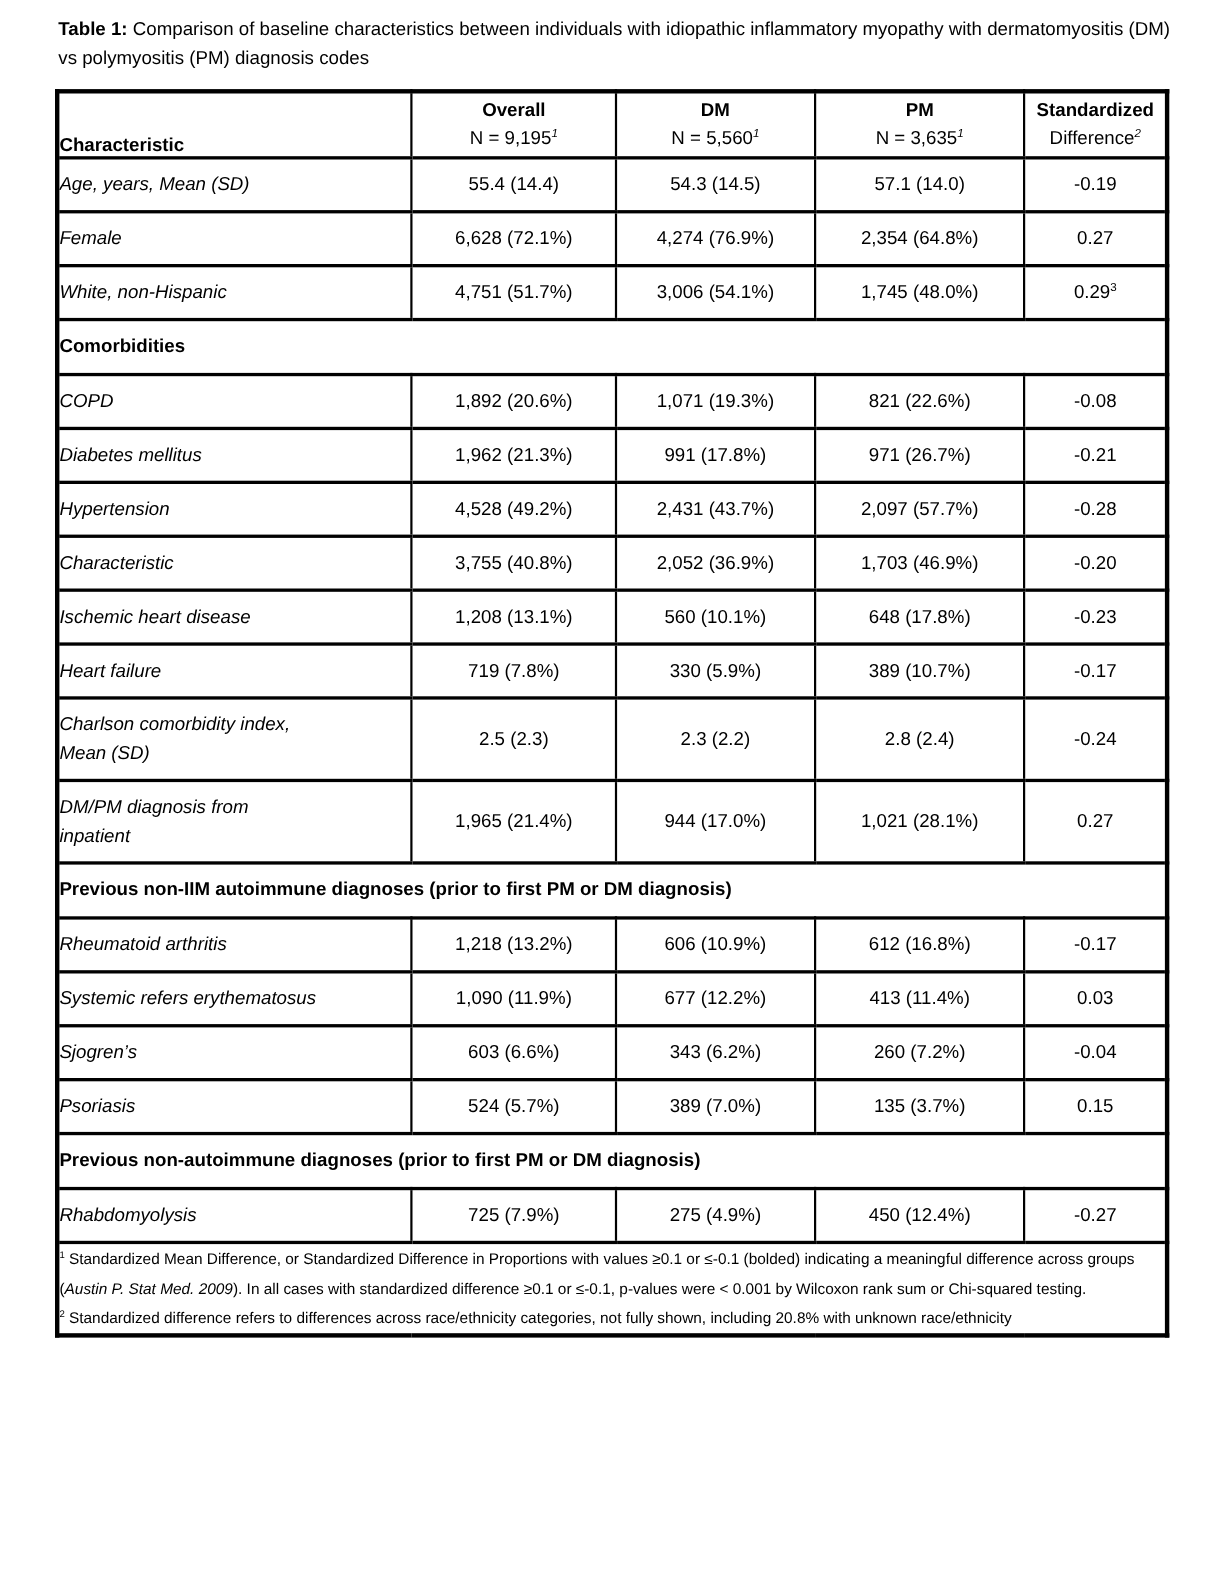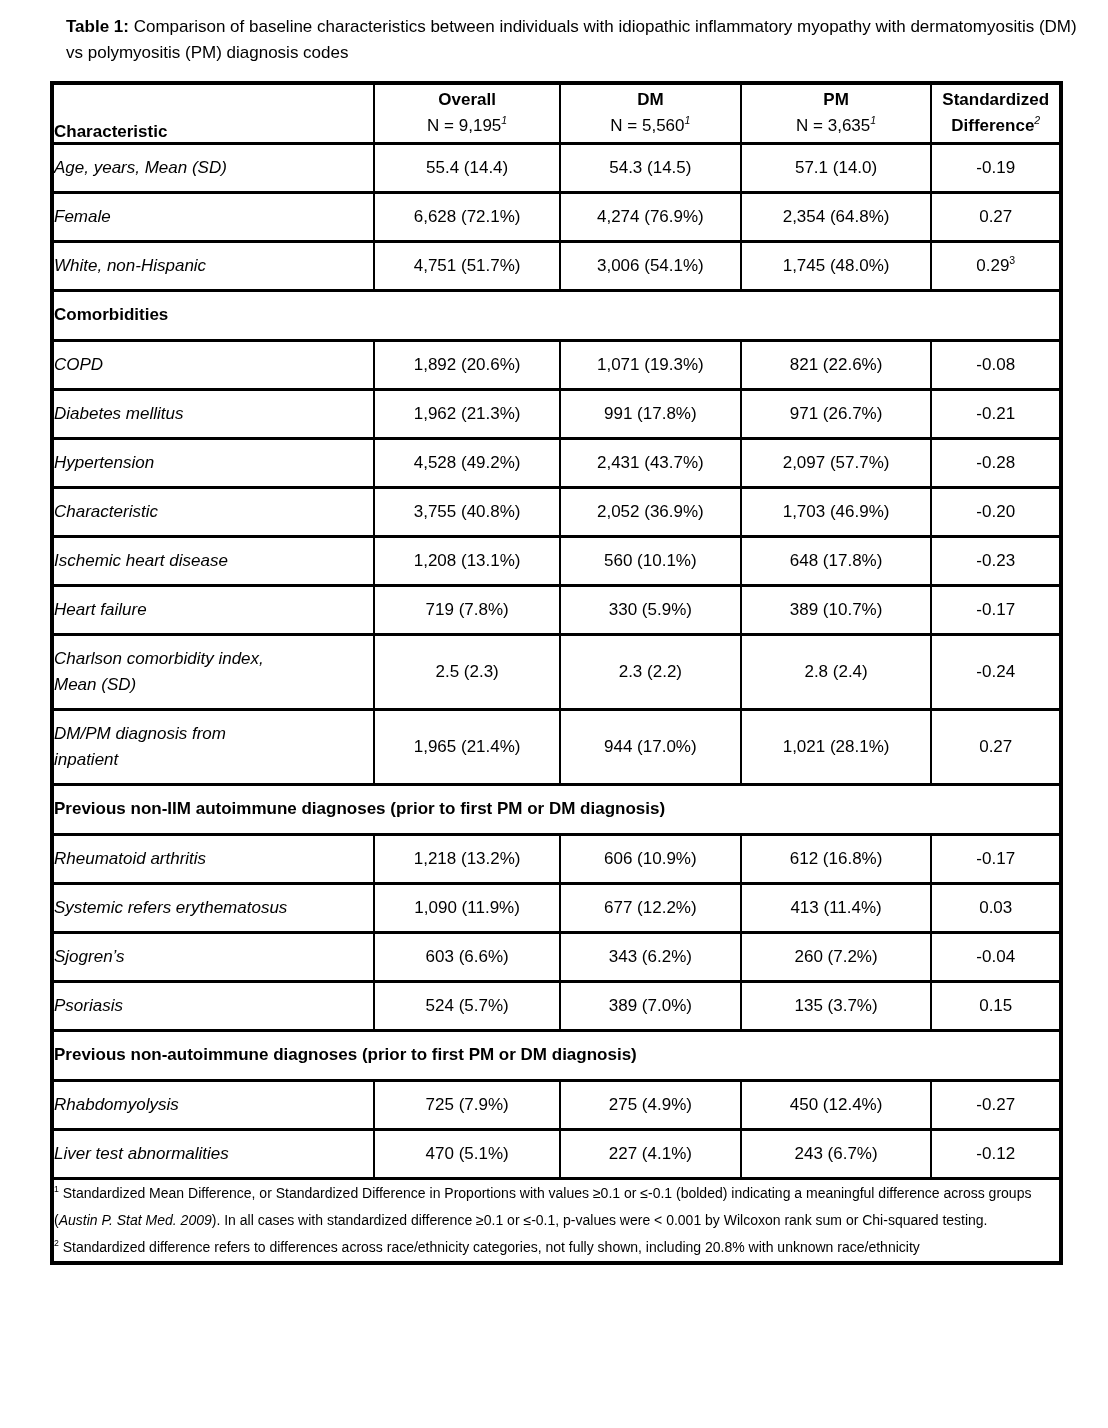--- a/index.html
+++ b/index.html
@@ -8,21 +8,21 @@
     background: #ffffff;
     color: #000000;
     font-family: "Liberation Sans", sans-serif;
     -webkit-font-smoothing: antialiased;
   }
   .page { padding: 14px 0 0 50px; }
   .caption {
     width: 1013px;
     font-size: 17px;
     line-height: 26px;
-    margin: 0 0 15px 16px;
+    margin: 0 0 15px 3px;
   }
   .caption .cap-tag { font-weight: bold; }
 
   table.t {
     border-collapse: collapse;
     table-layout: fixed;
     width: 1013px;
     border: 4px solid #000000;
   }
   table.t td {
@@ -41,21 +41,21 @@
 
   td.hlab {
     vertical-align: bottom;
     font-weight: bold;
     padding: 0 4px 7px 10px;
     margin-left: 16px;
   }
   td.hcol { text-align: center; vertical-align: middle; line-height: 26px; }
   td.hcol .h1 { font-weight: bold; }
   td.hcol .h2 { font-weight: normal; }
-  td.hcol.hb .h2 span { font-weight: bold; }
+  td.hcol.hb .h2 span { font-weight: normal; }
   sup { font-size: 62%; line-height: 0; }
   .si { font-style: italic; font-weight: normal; }
 
   td.lab {
     text-align: left;
     vertical-align: middle;
     padding-left: 26px;
     padding-right: 6px;
     white-space: pre-line;
     line-height: 26px;
@@ -251,27 +251,20 @@
     </tr>
 
     <tr class="r">
       <td class="lab">Rhabdomyolysis</td>
       <td class="val">725 (7.9%)</td>
       <td class="val">275 (4.9%)</td>
       <td class="val">450 (12.4%)</td>
       <td class="val std b"><span>-0.27</span><sup></sup></td>
     </tr>
 
-    <tr class="r">
-      <td class="lab">Liver test abnormalities</td>
-      <td class="val">470 (5.1%)</td>
-      <td class="val">227 (4.1%)</td>
-      <td class="val">243 (6.7%)</td>
-      <td class="val std b"><span>-0.12</span><sup></sup></td>
-    </tr>
 
     <tr>
       <td class="fnc" colspan="5">
         <div class="fn"><sup>1</sup><span> Standardized Mean Difference, or Standardized Difference in Proportions with values ≥0.1 or ≤-0.1 (bolded) indicating a meaningful difference across groups (</span><span class="it">Austin P. Stat Med. 2009</span><span>). In all cases with standardized difference ≥0.1 or ≤-0.1, p-values were &lt; 0.001 by Wilcoxon rank sum or Chi-squared testing.</span></div>
         <div class="fn"><sup>2</sup><span> Standardized difference refers to differences across race/ethnicity categories, not fully shown, including 20.8% with unknown race/ethnicity</span></div>
       </td>
     </tr>
 
   </tbody>
     </table>

